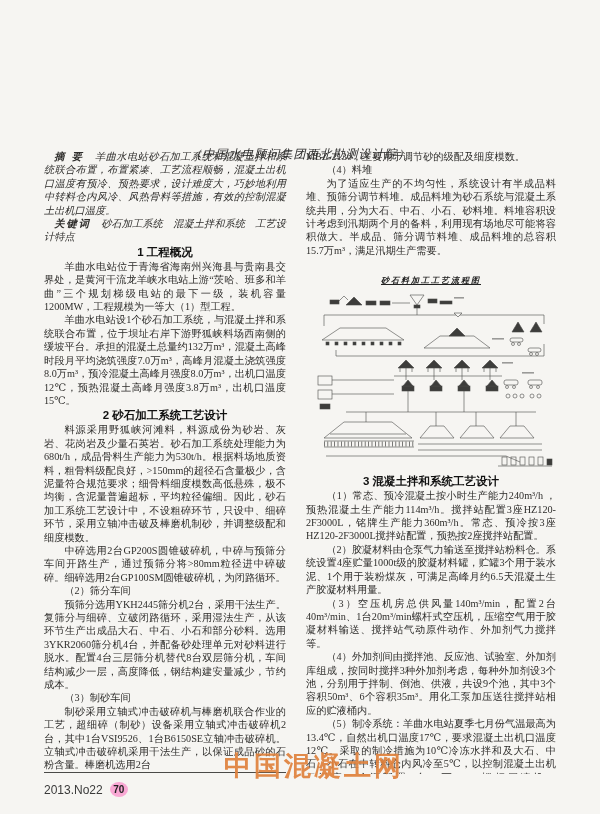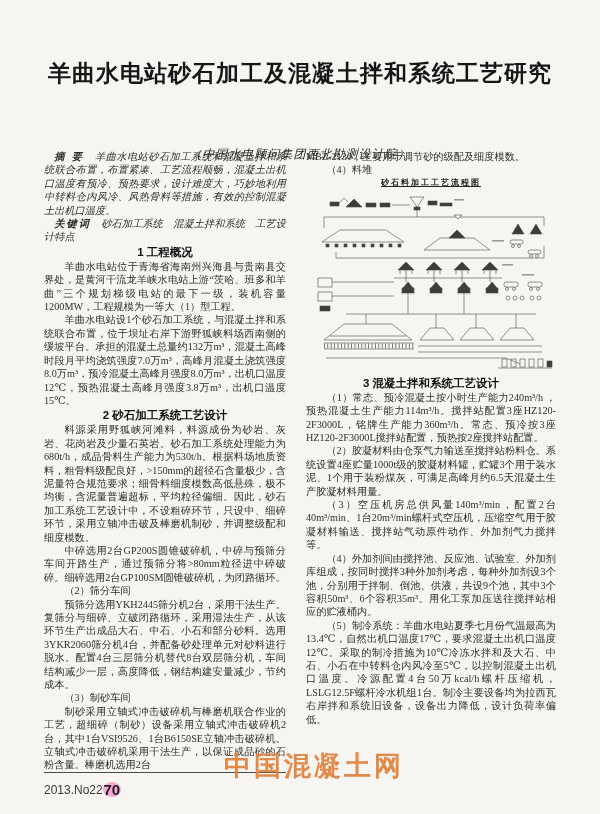--- a/index.html
+++ b/index.html
@@ -34,47 +34,46 @@
     font-family:"Liberation Sans","DejaVu Sans",sans-serif;font-weight:bold;text-align:center;
   }
   p.abstract,p.keywords{font-style:italic;text-indent:1em;}
   p.abstract b,p.keywords b{letter-spacing:2px;}
   .author-box{
     margin-top:auto;border-top:1.5px solid #4a4a48;padding-top:10px;font-style:italic;
   }
   .author-box .ab-title{
     font-weight:bold;font-size:10.5px;margin:0 0 2px 0;text-indent:1.5em;font-style:italic;
   }
-  .figure{margin:0 0 3px;}
+  .figure{margin:18px 0 3px;font-style:italic;}
   .fig-caption{
     text-align:center;font-size:8px;font-weight:bold;letter-spacing:2px;
     font-family:"Liberation Sans","DejaVu Sans",sans-serif;
     text-decoration:underline;color:#222;margin-bottom:2px;
   }
   .figure svg{display:block;}
   .footer{
-    position:absolute;left:44px;top:782px;display:flex;align-items:center;
+    position:absolute;left:44px;top:782px;display:flex;align-items:center;gap:7px;
     font-family:"Liberation Sans","DejaVu Sans",sans-serif;font-size:12px;color:#3a3a3a;
   }
   .page-badge{
     width:18px;height:15px;border-radius:50%;background:#f9a8d4;color:#222;
-    font-size:15px;font-weight:bold;display:flex;align-items:center;justify-content:center;
+    font-size:10px;font-weight:bold;display:flex;align-items:center;justify-content:center;
   }
   .watermark{
     position:absolute;left:224px;top:748px;z-index:5;
     font-size:27px;font-weight:bold;letter-spacing:3px;opacity:.92;
     font-family:Liberation Serif, serif;
   }
 </style>
 </head>
 <body>
 
 <div class="page">
 
-  <div class="title">羊曲水电站砂石加工及混凝土拌和系统工艺研究</div>
   <div class="affiliation">（中国水电顾问集团西北勘测设计院）</div>
 
   <div class="columns">
 
     <div class="col">
       <p class="abstract"><b>摘  要</b>　<span>羊曲水电站砂石加工系统和混凝土拌和系统联合布置，布置紧凑、工艺流程顺畅，混凝土出机口温度有预冷、预热要求，设计难度大，巧妙地利用中转料仓内风冷、风热骨料等措施，有效的控制混凝土出机口温度。</span></p>
       <p class="keywords"><b>关键词</b>　<span>砂石加工系统　混凝土拌和系统　工艺设计特点</span></p>
       <h3>1 工程概况</h3>
       <p>羊曲水电站位于青海省海南州兴海县与贵南县交界处，是黄河干流龙羊峡水电站上游“茨哈、班多和羊曲”三个规划梯级电站的最下一级，装机容量1200MW，工程规模为一等大（1）型工程。</p>
       <p>羊曲水电站设1个砂石加工系统，与混凝土拌和系统联合布置，位于坝址右岸下游野狐峡料场西南侧的缓坡平台。承担的混凝土总量约132万m³，混凝土高峰时段月平均浇筑强度7.0万m³，高峰月混凝土浇筑强度8.0万m³，预冷混凝土高峰月强度8.0万m³，出机口温度12℃，预热混凝土高峰月强度3.8万m³，出机口温度15℃。</p>
@@ -88,20 +87,21 @@
 
       <div class="author-box">
         <div class="ab-title">作者简介：</div>
 
       </div>
     </div>
 
     <div class="col">
       <p style="text-indent:0">MBZ-2136，主要用于调节砂的级配及细度模数。</p>
       <p>（4）料堆</p>
+      <p>为了适应生产的不均匀性，系统设计有半成品料堆、预筛分调节料堆。成品料堆为砂石系统与混凝土系统共用，分为大石、中石、小石、砂料堆。料堆容积设计考虑到汛期两个月的备料，利用现有场地尽可能将容积做大。半成品、筛分调节料堆、成品料堆的总容积15.7万m³，满足汛期生产需要。</p>
 
       <div class="figure">
         <div class="fig-caption">砂石料加工工艺流程图</div>
         <svg width="250" height="182" viewBox="0 0 250 182">
           <g stroke="#4a4a48" stroke-width="0.6" fill="none">
 
             <g>
               <rect x="24" y="12" width="9" height="4" fill="#3d3d3b"></rect>
               <path d="M33 13 l5 -5 l4 4"></path>
             </g>

